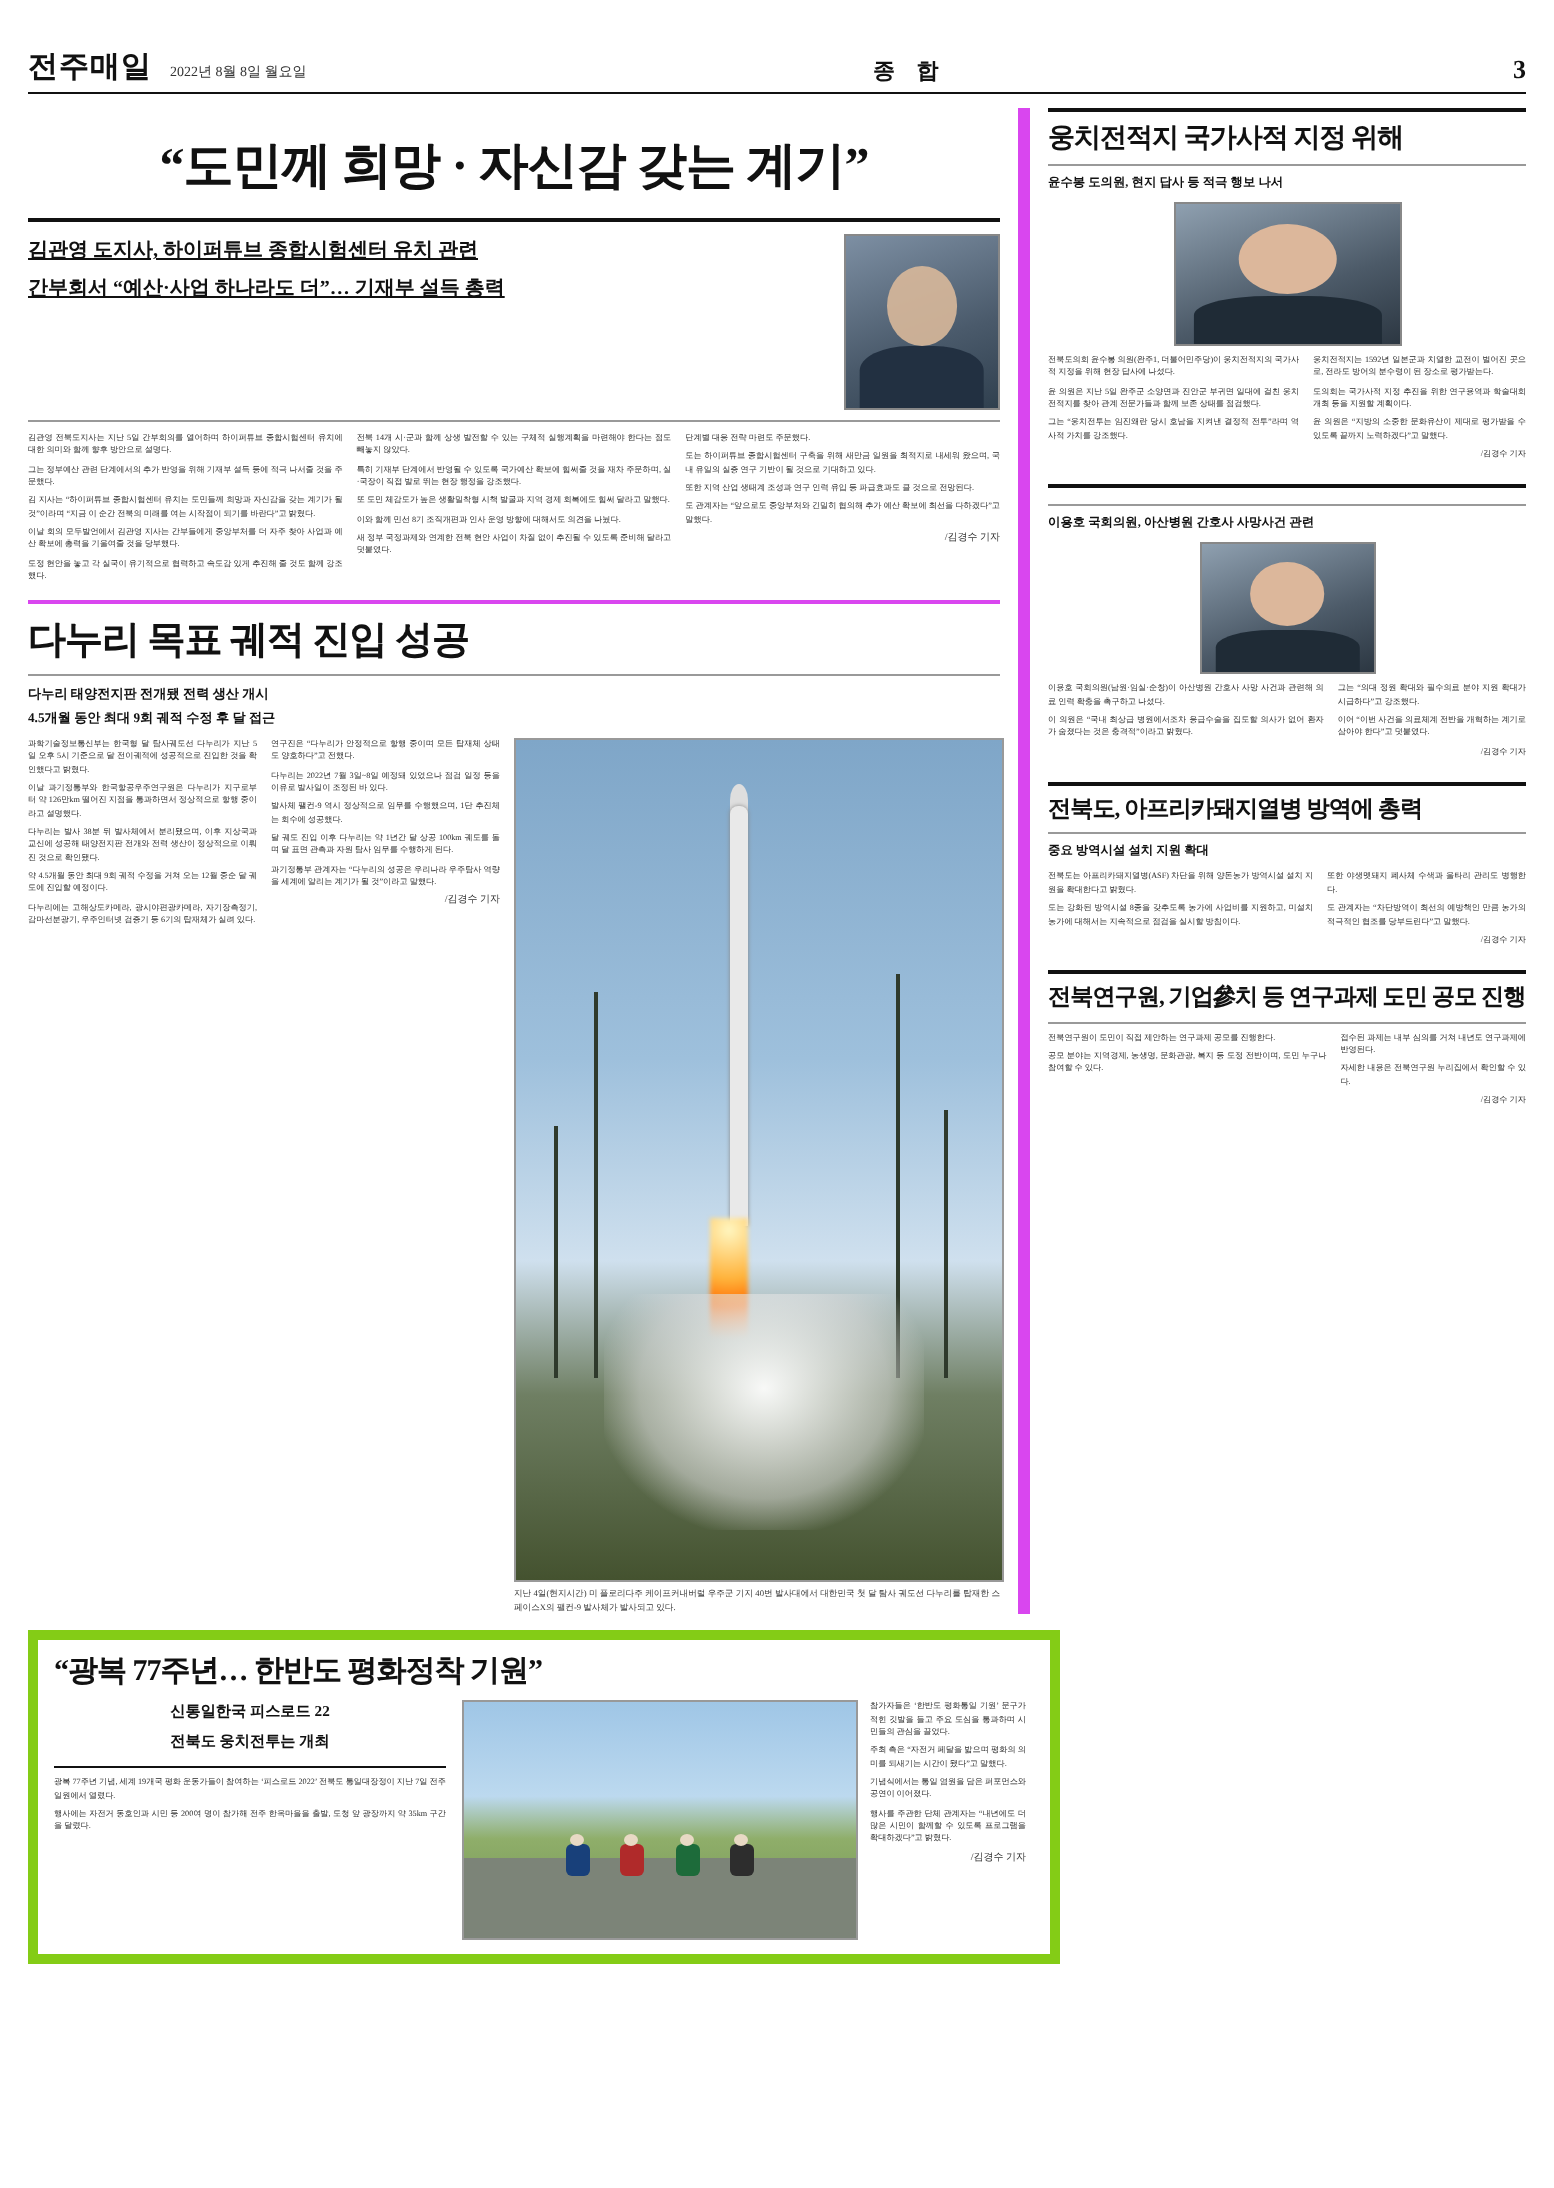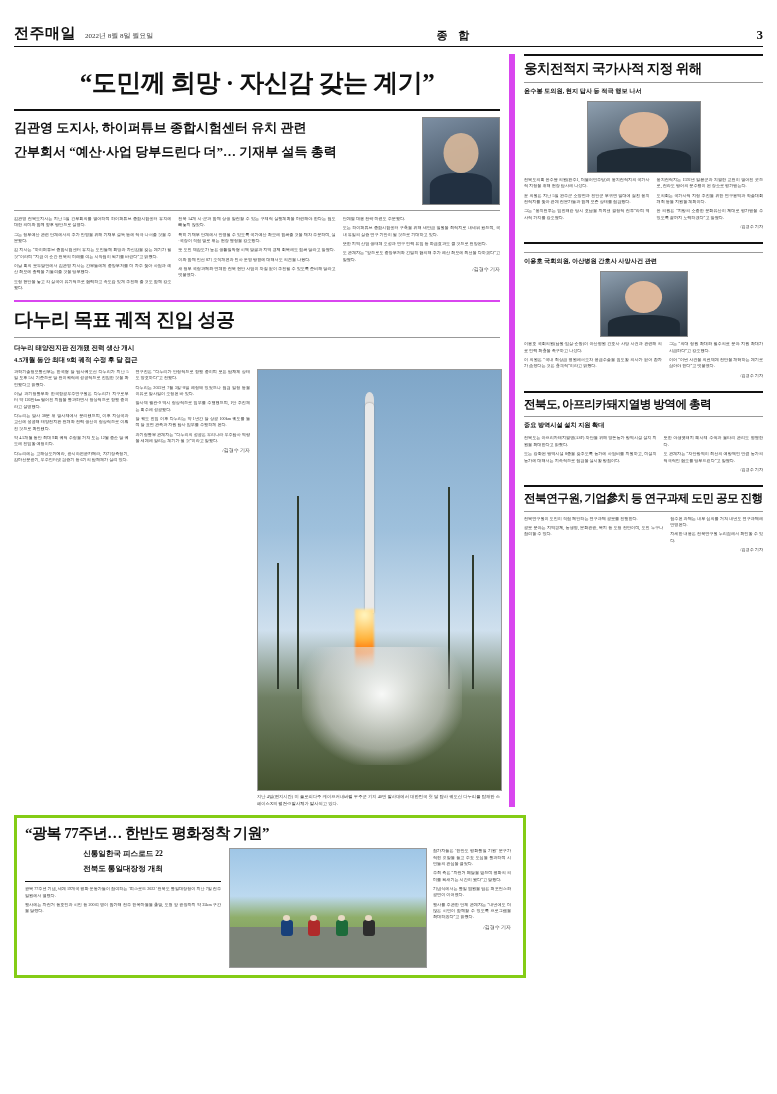--- a/index.html
+++ b/index.html
@@ -18,21 +18,21 @@
   .body-wrap{display:flex;gap:9px;margin-top:7px;}
   .col-main{width:490px;}
   .col-right{width:250px;border-left:6px solid #d946ef;padding-left:9px;}
   .mini{font-size:4.1px;line-height:1.55;color:#2a2a2a;text-align:justify;}
   .mini p{margin:0 0 3px 0;}
   .colset{display:flex;gap:7px;}
   .colset > div{flex:1;}
 
   
   .lead-head{font-size:25px;font-weight:bold;text-align:center;letter-spacing:-0.5px;margin:12px 0 10px;}
-  .lead-sub{font-size:13px;font-weight:bold;line-height:1.7;}
+  .lead-sub{font-size:10px;font-weight:bold;line-height:1.7;text-decoration:underline;}
   .lead-sub div{margin-bottom:2px;}
   .rule-top{border-top:2px solid #111;}
   .rule-thin{border-top:1px solid #999;}
 
   .lead-row{display:flex;gap:8px;margin-top:6px;}
   .portrait{width:76px;height:86px;background:linear-gradient(160deg,#7d8fa3,#4a5a6b 60%,#30404f);border:1px solid #888;position:relative;overflow:hidden;flex:none;}
   .portrait:after{content:"";position:absolute;left:50%;top:18%;width:46%;height:46%;transform:translateX(-50%);border-radius:50%;background:#d8b89a;opacity:.9;}
   .portrait:before{content:"";position:absolute;left:50%;bottom:0;width:82%;height:36%;transform:translateX(-50%);border-radius:40% 40% 0 0;background:#223041;}
 
   .byline{font-size:5px;text-align:right;color:#333;margin-top:2px;}
@@ -57,21 +57,21 @@
   .rbox{border-top:2px solid #111;padding-top:5px;margin-bottom:9px;}
   .r-title{font-size:13.5px;font-weight:bold;letter-spacing:-0.5px;line-height:1.25;margin-bottom:4px;}
   .r-title.sm{font-size:11.6px;}
   .r-sub{font-size:6.2px;font-weight:bold;margin-bottom:5px;}
   .r-portrait{width:86px;height:64px;background:linear-gradient(160deg,#8fa0b0,#4c5a68 60%,#2c3742);border:1px solid #888;position:relative;overflow:hidden;margin:0 auto 4px;}
   .r-portrait:after{content:"";position:absolute;left:50%;top:14%;width:44%;height:50%;transform:translateX(-50%);border-radius:50%;background:#dcb79b;}
   .r-portrait:before{content:"";position:absolute;left:50%;bottom:0;width:84%;height:34%;transform:translateX(-50%);border-radius:40% 40% 0 0;background:#1f2b36;}
   .r-portrait.wide{width:112px;height:70px;}
 
   
-  .feature{border:3px solid #84cc16;margin-top:8px;padding:6px 8px 7px;}
+  .feature{border:5px solid #84cc16;margin-top:8px;padding:6px 8px 7px;}
   .f-title{font-size:15px;font-weight:bold;text-align:left;letter-spacing:-0.5px;margin-bottom:5px;}
   .f-sub{font-size:7.6px;font-weight:bold;line-height:1.6;text-align:center;margin-bottom:3px;}
   .photo-bike{width:196px;height:118px;border:1px solid #999;position:relative;overflow:hidden;background:linear-gradient(#9fc6e6 0%,#bcd9ef 40%,#8fae6a 58%,#6f8f4e 100%);}
   .bk-road{position:absolute;left:0;bottom:0;width:100%;height:34%;background:#7c8478;}
   .bk-rider{position:absolute;bottom:26%;width:12px;height:16px;background:#18407a;border-radius:3px;}
   .bk-rider:after{content:"";position:absolute;left:2px;top:-5px;width:7px;height:6px;border-radius:50%;background:#e8d9c4;}
   .bk-rider.r2{background:#b02a2a;}
   .bk-rider.r3{background:#1d6b3a;}
   .bk-rider.r4{background:#2d2d2d;}
 
@@ -97,21 +97,21 @@
     <div class="col-main">
 
       <div>
         <div class="lead-head">“도민께  희망 · 자신감  갖는 계기”</div>
         <div class="rule-top"></div>
 
         <div class="lead-row">
           <div style="flex:1;">
             <div class="lead-sub">
               <div>김관영 도지사, 하이퍼튜브 종합시험센터 유치 관련</div>
-              <div>간부회서 “예산·사업 당부드린다 더”… 기재부 설득 총력</div>
+              <div>간부회서 “예산·사업 하나라도 더”… 기재부 설득 총력</div>
             </div>
           </div>
           <div class="portrait"></div>
         </div>
 
         <div class="rule-thin" style="margin:5px 0 5px;"></div>
 
         <div class="colset">
           <div class="mini">
             <p>김관영 전북도지사는 지난 5일 간부회의를 열어하며 하이퍼튜브 종합시험센터 유치에 대한 의미와 함께 향후 방안으로 설명다.</p>
@@ -256,21 +256,21 @@
       </div>
 
     </div>
   </div>
 
   <div class="feature" style="width:490px;">
     <div class="f-title">“광복 77주년… 한반도 평화정착 기원”</div>
     <div style="display:flex;gap:8px;">
       <div style="width:196px;">
         <div class="f-sub">신통일한국 피스로드 22</div>
-        <div class="f-sub">전북도 통일대장정 개최</div>
+        <div class="f-sub">전북도 웅치전투는 개최</div>
         <div class="hr-d"></div>
         <div class="mini">
           <p>광복 77주년 기념, 세계 19개국 평화 운동가들이 참여하는 ‘피스로드 2022’ 전북도 통일대장정이 지난 7일 전주 일원에서 열렸다.</p>
           <p>행사에는 자전거 동호인과 시민 등 200여 명이 참가해 전주 한옥마을을 출발, 도청 앞 광장까지 약 35km 구간을 달렸다.</p>
         </div>
       </div>
       <div style="width:196px;">
         <div class="photo-bike">
           <div class="bk-road"></div>
           <div class="bk-rider" style="left:26%;"></div>

